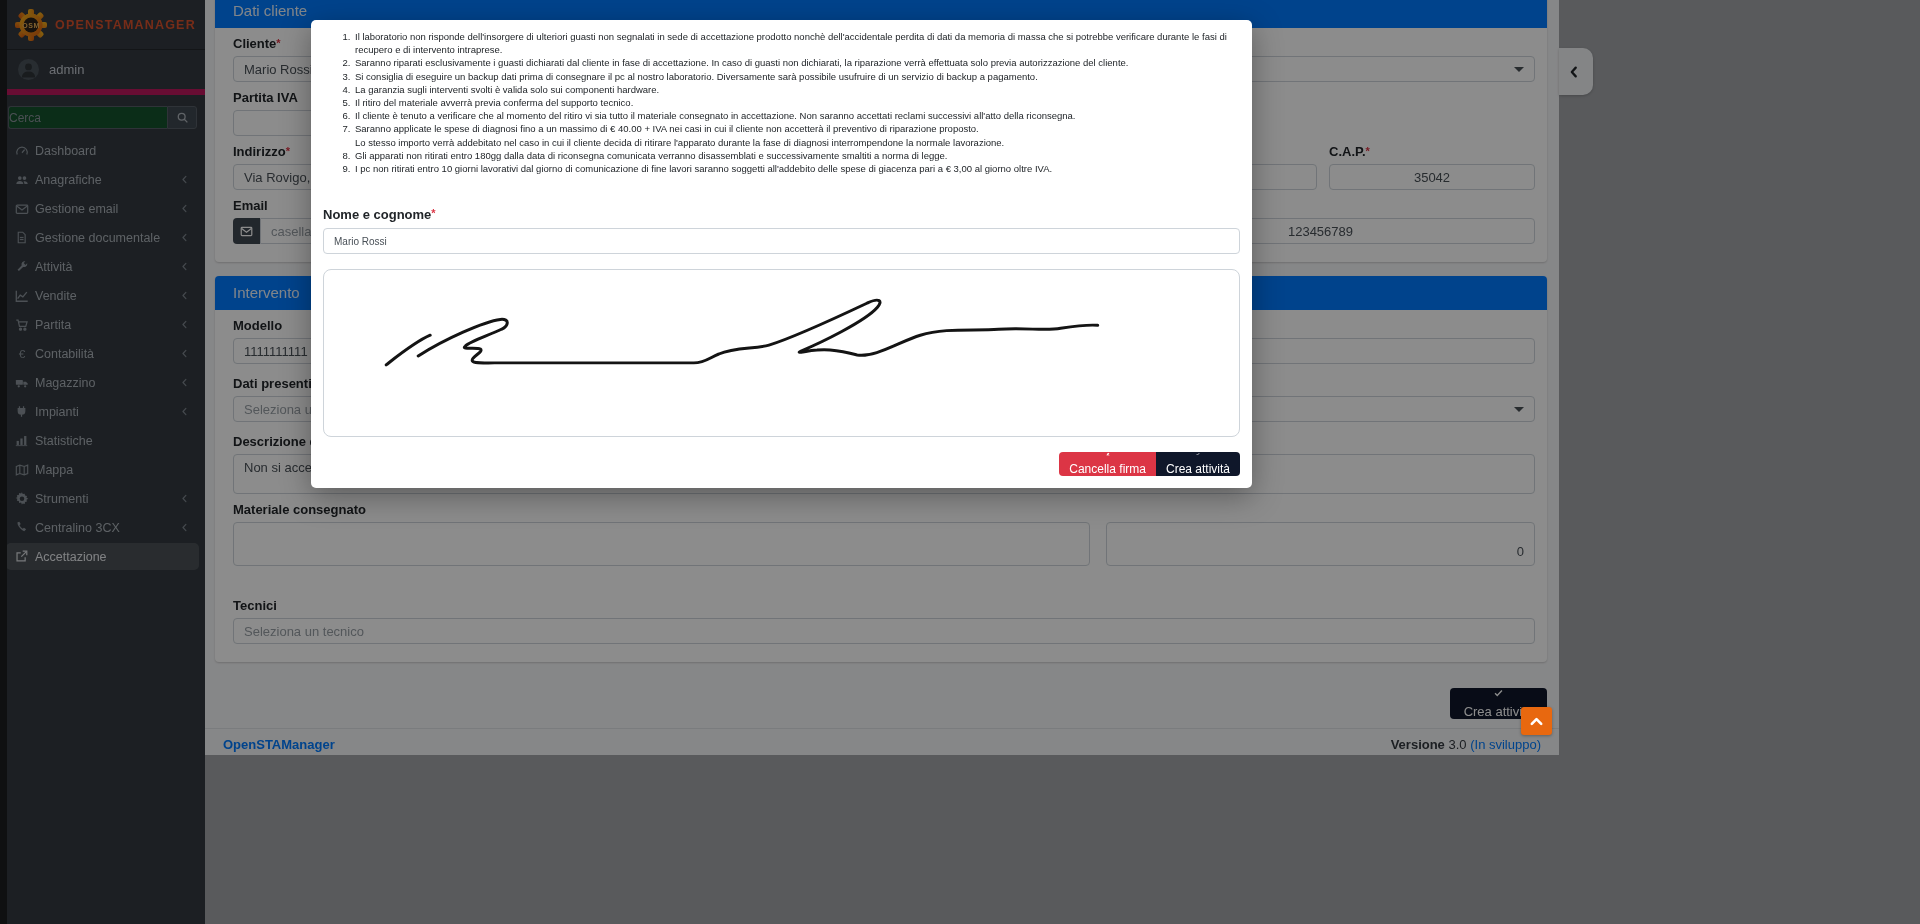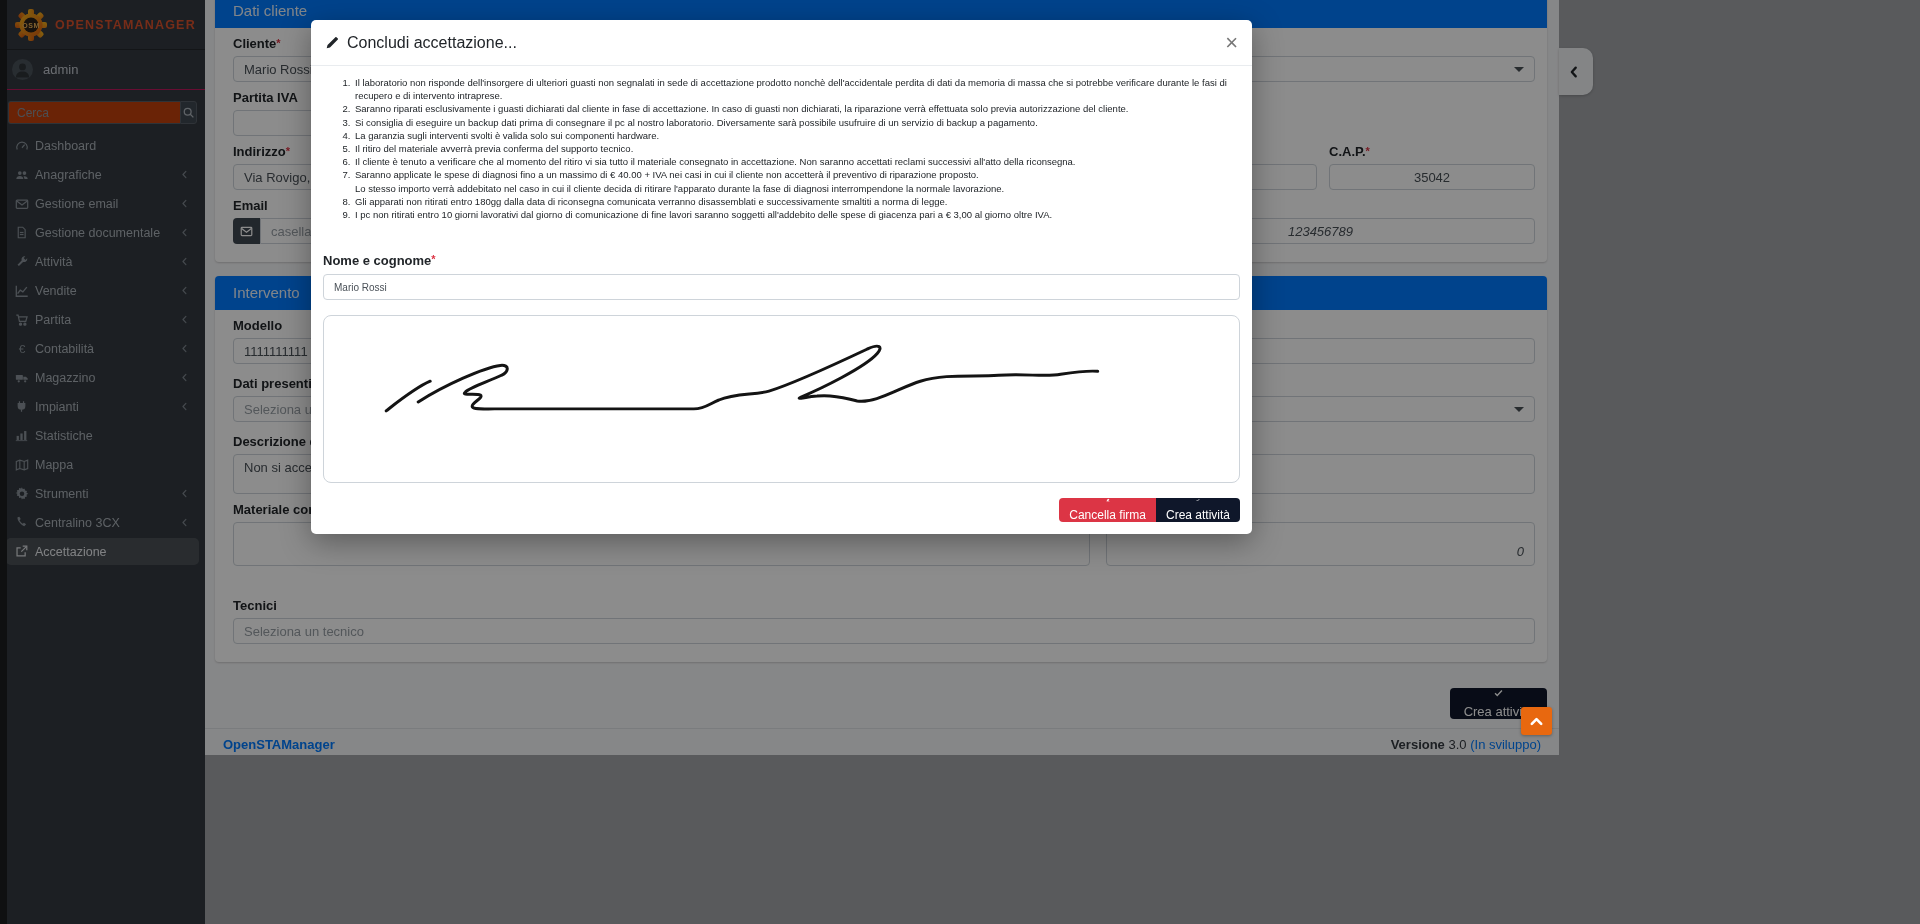--- a/index.html
+++ b/index.html
@@ -7,25 +7,25 @@
   body { background:#a2a4a8; overflow:hidden; }
   .screen { position:relative; width:1920px; height:924px; overflow:hidden; }
 
   
   .sidebar { position:absolute; left:0; top:0; width:205px; height:924px; background:#343a40; z-index:10; }
   .sidebar-strip { position:absolute; left:0; top:0; width:7px; height:924px; background:#1c1e20; }
   .brand { height:50px; display:flex; align-items:center; padding:0 10px 0 14px; border-bottom:1px solid #23272b; }
   .brand-text { margin-left:7px; font-size:12.5px; font-weight:bold; letter-spacing:1.2px; color:#d9512c; text-transform:uppercase; white-space:nowrap; }
   .gear-wrap { position:relative; width:34px; height:34px; flex:0 0 34px; }
   .gear-wrap .osm-txt { position:absolute; left:50%; top:50%; transform:translate(-50%,-50%); font-size:7px; font-weight:bold; color:#f0b558; letter-spacing:.5px; }
-  .user-panel { display:flex; align-items:center; padding:9px 12px 9px 12px; border-bottom:1px solid #be185d; }
+  .user-panel { display:flex; align-items:center; padding:9px 12px 9px 18px; border-bottom:6px solid #be185d; }
   .avatar { width:21px; height:21px; border-radius:50%; background:#4a525a; display:flex; align-items:center; justify-content:center; overflow:hidden; }
   .user-name { margin-left:10px; color:#c2c7d0; font-size:13px; }
   .sidebar-search { display:flex; margin:11px 8px 8px; }
-  .sidebar-search input { flex:1; height:23px; background:#c2410c; border:1px solid #565e66; border-right:none; border-radius:3px 0 0 3px; color:#c2c7d0; font-size:12px; padding:0 8px; outline:none; }
+  .sidebar-search input { flex:1; height:23px; background:#14532d; border:1px solid #565e66; border-right:none; border-radius:3px 0 0 3px; color:#c2c7d0; font-size:12px; padding:0 0; outline:none; }
   .sidebar-search input::placeholder { color:#8a9199; }
   .sidebar-search .search-btn { width:30px; height:23px; background:#3f4750; border:1px solid #565e66; border-radius:0 3px 3px 0; color:#aeb5bc; display:flex; align-items:center; justify-content:center; cursor:pointer; }
   .nav { margin-top:6px; }
   .nav-item { display:flex; align-items:center; height:27px; margin:0 6px 2px; padding:0 9px; color:#aab1b8; font-size:12.5px; border-radius:5px; cursor:pointer; }
   .nav-item .nav-icon { width:20px; flex:0 0 20px; display:flex; align-items:center; color:#8b939b; }
   .nav-item .nav-label { white-space:nowrap; }
   .nav-item .nav-chevron { margin-left:auto; color:#7d858d; display:flex; }
   .nav-item.active { background:rgba(255,255,255,.12); color:#e9ecef; }
   .nav-item.active .nav-icon { color:#d8dcdf; }
 
@@ -42,21 +42,21 @@
   .ctrl.placeholder, .ph { color:#979ea5; }
   .ctrl.tall { height:44px; align-items:flex-start; padding-top:5px; }
   .ctrl.center { justify-content:center; }
   .ctrl.right { justify-content:flex-end; }
   textarea.ctrl { height:40px; resize:none; padding-top:5px; outline:none; }
   .select { position:relative; }
   .select .caret { position:absolute; right:10px; top:50%; margin-top:-2px; width:0; height:0; border-left:5px solid transparent; border-right:5px solid transparent; border-top:5px solid #495057; }
   .row { display:flex; gap:16px; }
   .col-l { width:857px; flex:0 0 857px; }
   .col-r { flex:1; }
-  .col-r.align-end { display:flex; flex-direction:column; justify-content:flex-end;font-style:italic; }
+  .col-r.align-end { display:flex; flex-direction:column; justify-content:flex-end; }
   .row-inner { display:flex; gap:12px; }
   .row-inner .citta { flex:1; display:flex; flex-direction:column; justify-content:flex-end; }
   .row-inner .cap { width:206px; flex:0 0 206px; }
   .input-group { display:flex; }
   .input-group .addon { width:27px; height:26px; background:#3f4750; border-radius:4px 0 0 4px; display:flex; align-items:center; justify-content:center; flex:0 0 27px; }
   .input-group .ctrl { border-radius:0 4px 4px 0; flex:1; }
 
   .page-action { display:flex; justify-content:flex-end; margin:26px 12px 0 10px; }
   .btn { border:none; border-radius:4px; color:#fff; font-size:13px; display:inline-flex; align-items:center; gap:6px; cursor:pointer; font-family:"Liberation Sans",sans-serif;flex-direction:column; }
   .btn-success { background:#0f172a; }
@@ -480,29 +480,20 @@
     <div class="collapse-tab">
       <svg width="14" height="14" viewBox="0 0 16 16" fill="none" stroke="#212529" stroke-width="2.6" stroke-linecap="round" stroke-linejoin="round">
           <polyline points="10,3 5.5,8 10,13"></polyline>
         </svg>
     </div>
   </main>
 
   <div class="overlay"></div>
 
   <div class="modal">
-    <div class="modal-header">
-      <span class="modal-title">
-        <svg width="15" height="15" viewBox="0 0 16 16">
-            <path d="M1.8 14.2l.9-3.5 8.4-8.4c.3-.3.8-.3 1.1 0l1.5 1.5c.3.3.3.8 0 1.1l-8.4 8.4z" fill="#212529"></path>
-          </svg>
-        <span>Concludi accettazione...</span>
-      </span>
-      <button class="modal-close">×</button>
-    </div>
     <div class="modal-body">
       <ol class="terms">
         <li>Il laboratorio non risponde dell'insorgere di ulteriori guasti non segnalati in sede di accettazione prodotto nonchè dell'accidentale perdita di dati da memoria di massa che si potrebbe verificare durante le fasi di recupero e di intervento intraprese.</li>
         <li>Saranno riparati esclusivamente i guasti dichiarati dal cliente in fase di accettazione. In caso di guasti non dichiarati, la riparazione verrà effettuata solo previa autorizzazione del cliente.</li>
         <li>Si consiglia di eseguire un backup dati prima di consegnare il pc al nostro laboratorio. Diversamente sarà possibile usufruire di un servizio di backup a pagamento.</li>
         <li>La garanzia sugli interventi svolti è valida solo sui componenti hardware.</li>
         <li>Il ritiro del materiale avverrà previa conferma del supporto tecnico.</li>
         <li>Il cliente è tenuto a verificare che al momento del ritiro vi sia tutto il materiale consegnato in accettazione. Non saranno accettati reclami successivi all'atto della riconsegna.</li>
         <li><span>Saranno applicate le spese di diagnosi fino a un massimo di € 40.00 + IVA nei casi in cui il cliente non accetterà il preventivo di riparazione proposto.</span><span class="term-note">Lo stesso importo verrà addebitato nel caso in cui il cliente decida di ritirare l'apparato durante la fase di diagnosi interrompendone la normale lavorazione.</span></li>
         <li>Gli apparati non ritirati entro 180gg dalla data di riconsegna comunicata verranno disassemblati e successivamente smaltiti a norma di legge.</li>

